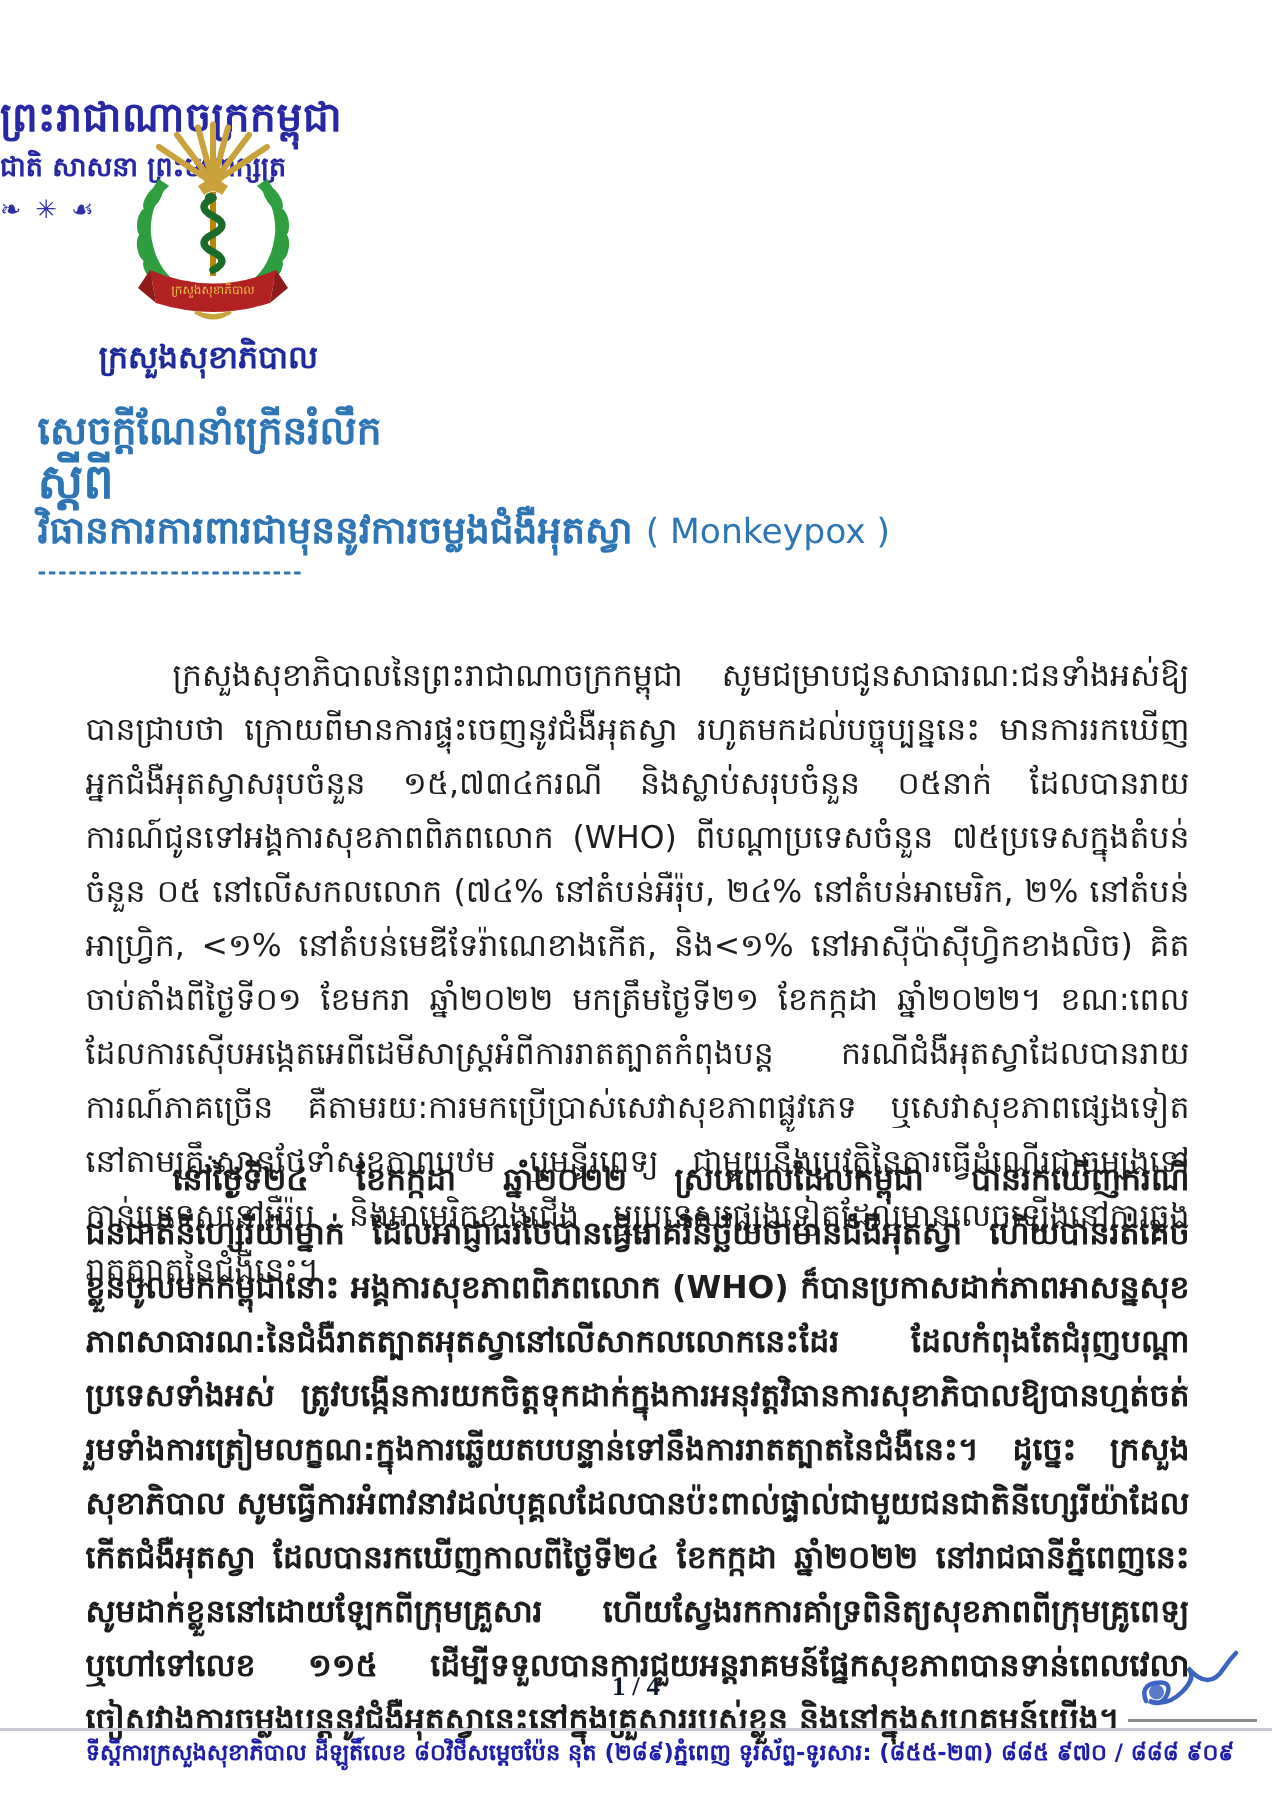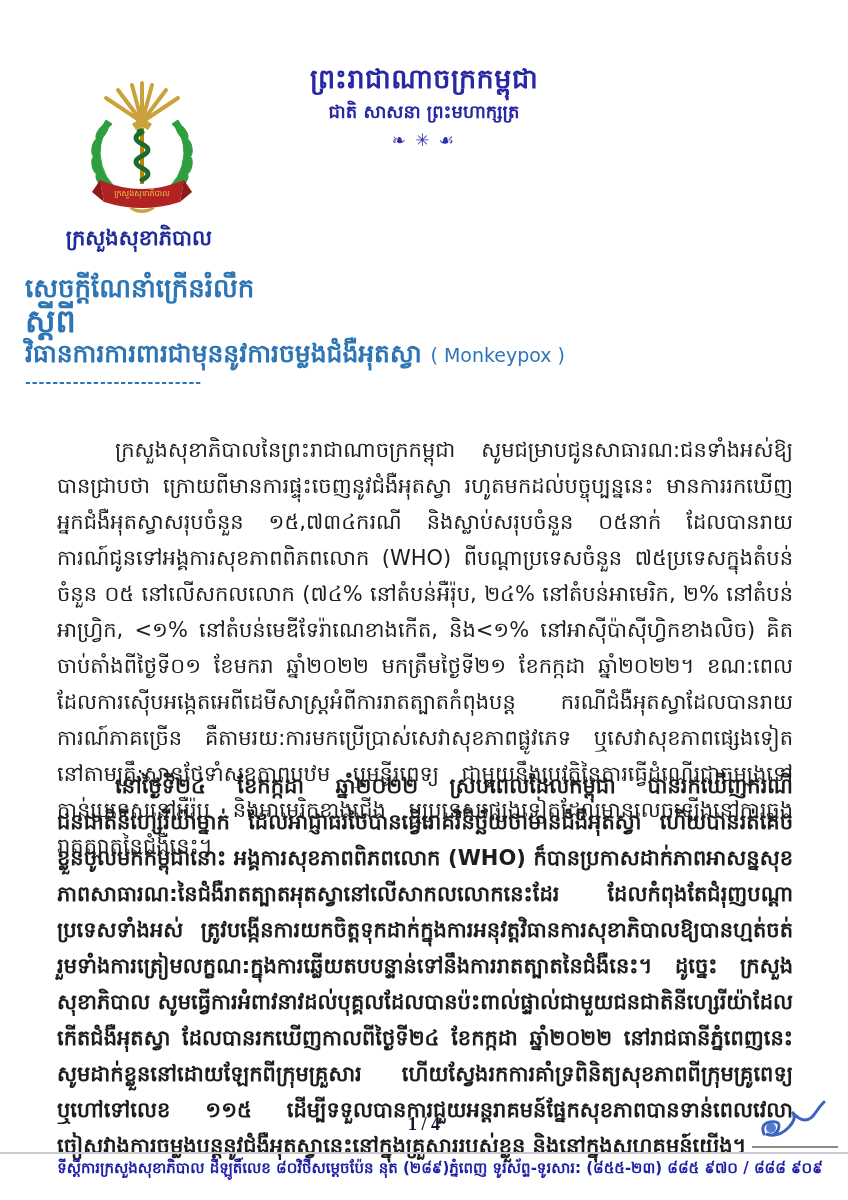--- a/index.html
+++ b/index.html
@@ -2,33 +2,33 @@
 <html><head>
 <meta charset="utf-8">
 <style>
   html,body{margin:0;padding:0;background:#e8e8e8;}
   .page{
     position:relative;width:848px;height:1200px;background:#ffffff;
     margin:0 auto;overflow:hidden;
     font-family:"DejaVu Sans","Liberation Sans",sans-serif;
   }
   
-  .header-center{position:absolute;top:62px;left:0;width:100%;text-align:center;}
+  .header-center{position:absolute;top:62px;left:0;width:100%;text-align:left;}
   .kingdom-line{font-size:27px;font-weight:bold;color:#2828A4;letter-spacing:.5px;line-height:34px;}
   .motto-line{font-size:18px;font-weight:bold;color:#2828A4;line-height:32px;}
   .ornament{font-size:17px;color:#2F2FA8;line-height:24px;letter-spacing:2px;}
   
   .logo-block{position:absolute;top:80px;left:52px;width:160px;text-align:right;}
   .logo-caption{margin-top:2px;font-size:21px;font-weight:bold;color:#1F2B9B;}
   
   .title-block{position:absolute;top:272px;left:0;width:100%;text-align:left;color:#2E75B6;padding-left:25px;}
   .title-line1{font-size:26px;font-weight:bold;line-height:33px;}
   .title-line2{font-size:32px;font-weight:bold;line-height:32px;}
   .title-line3{font-size:25px;font-weight:bold;line-height:33px;}
-  .title-latin{font-size:19px;font-weight:normal;}
+  .title-latin{font-size:23px;font-weight:normal;}
   .title-divider{font-size:14px;letter-spacing:1px;color:#2E75B6;line-height:20px;font-weight:bold;}
   
   .body-text{
     position:absolute;left:57px;width:736px;color:#1d1d1d;
     font-size:21px;line-height:36px;text-align:justify;
   }
   .para1{top:432px;}
   .para2{top:768px;font-weight:bold;}
   .body-text p{margin:0;text-indent:58px;}
   

